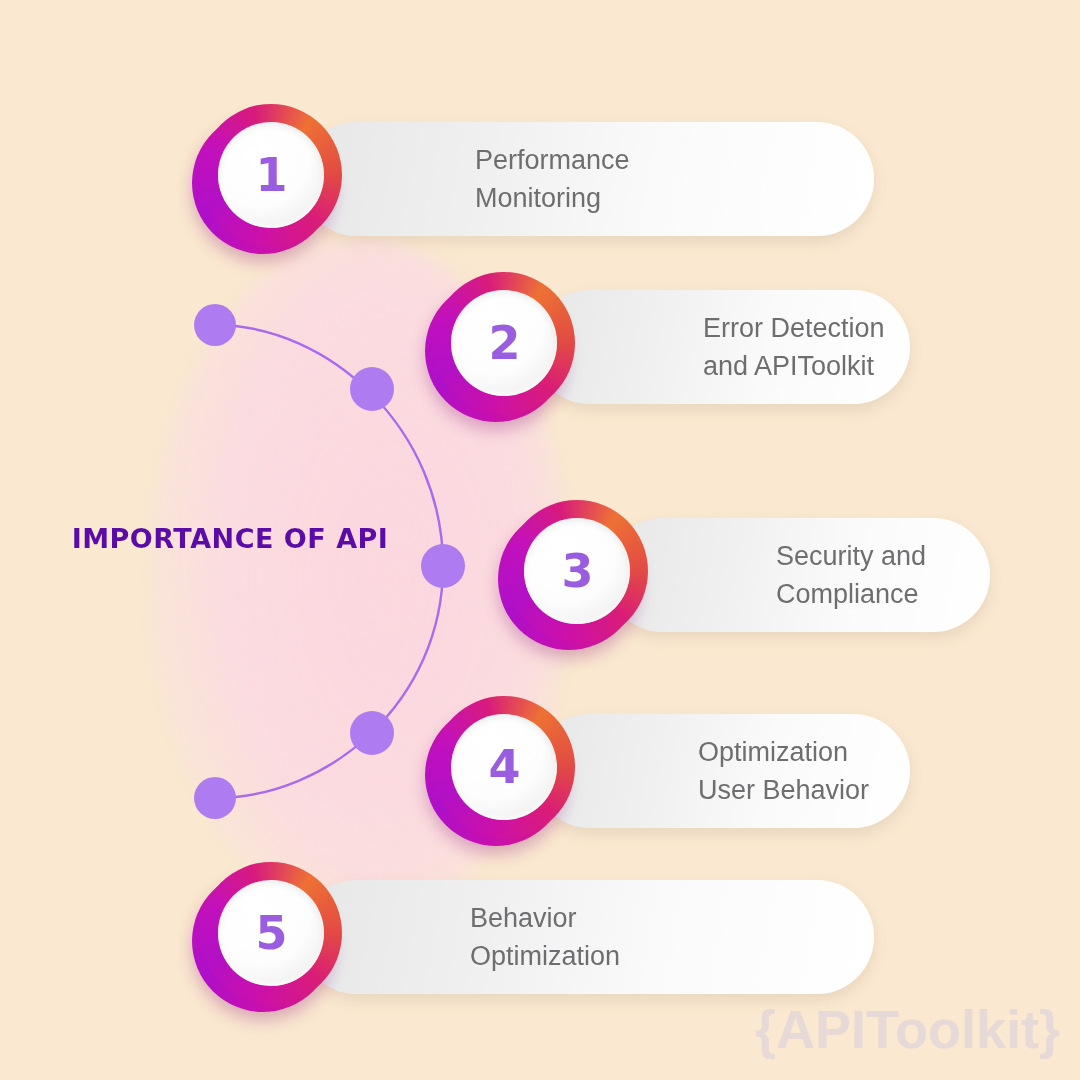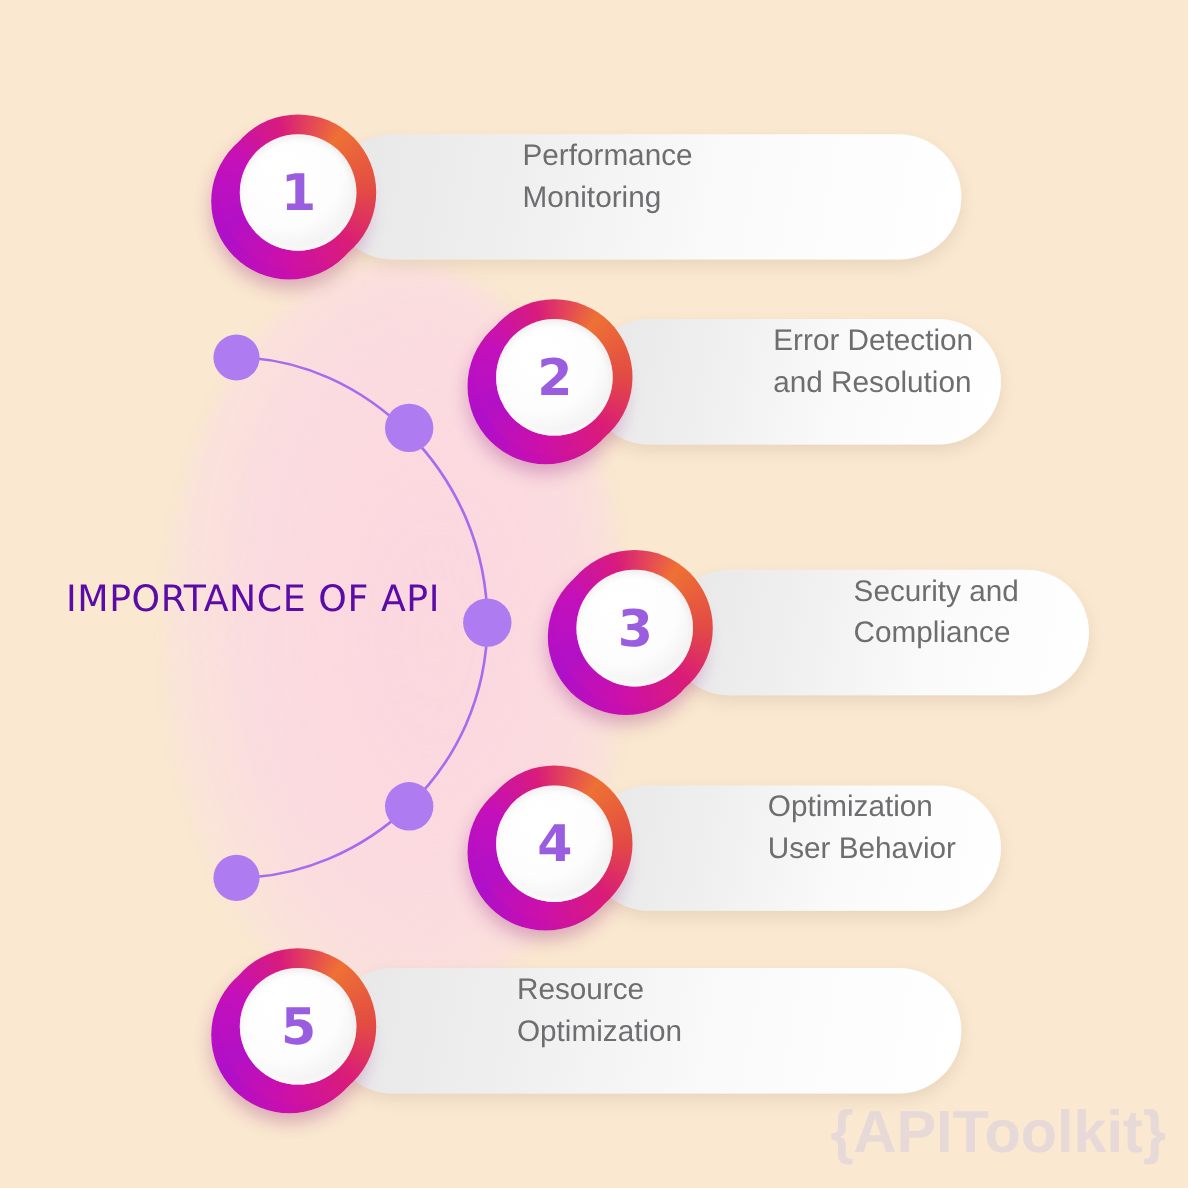--- a/index.html
+++ b/index.html
@@ -60,41 +60,42 @@
 
   
   .headline {
     position: absolute;
     left: 40px;
     top: 518px;
     width: 380px;
     text-align: center;
     color: #5B0CA8;
     font-family: "DejaVu Sans", sans-serif;
-    font-weight: normal;
-    font-size: 33px;
+    font-weight: bold;
+    font-size: 27px;
     line-height: 1.55;
     letter-spacing: 0.5px;
   }
   .headline .l2 { display: block; }
 
   
   .row {
     position: absolute;
     height: 150px;
   }
 
   .pill {
     position: absolute;
     top: 18px;
     height: 114px;
     border-radius: 57px;
     background: linear-gradient(100deg, #E7E7E8 0%, #EFEFF0 30%, #FAFAFA 62%, #FFFFFF 100%);
     box-shadow: 0 6px 14px rgba(150,120,100,0.16);
     display: flex;
+    align-items: center;
     box-sizing: border-box;
   }
   .pill-text {
     color: #6E6E70;
     font-family: "Liberation Sans", sans-serif;
     font-size: 27px;
     line-height: 1.42;
     font-weight: 400;
     white-space: pre-line;
   }
@@ -200,21 +201,21 @@
       <div class="ring-inner"></div>
       <div class="ring-core">
         <span class="ring-num" style="color: rgb(155, 93, 224);">1</span>
       </div>
     </div>
   </div>
 
   <div class="row" style="left:425px; top:272px; width:560px;">
     <div class="pill" style="left:108px; width:377px; padding-left:170px;">
       <div class="pill-text" style="color: rgb(110, 110, 112);">Error Detection
-and Resolution</div>
+and APIToolkit</div>
     </div>
     <div class="token">
       <div class="ring-outer"></div>
       <div class="ring-inner"></div>
       <div class="ring-core">
         <span class="ring-num" style="color: rgb(155, 93, 224);">2</span>
       </div>
     </div>
   </div>
 
@@ -241,21 +242,21 @@
       <div class="ring-outer"></div>
       <div class="ring-inner"></div>
       <div class="ring-core">
         <span class="ring-num" style="color: rgb(155, 93, 224);">4</span>
       </div>
     </div>
   </div>
 
   <div class="row" style="left:192px; top:862px; width:520px;">
     <div class="pill" style="left:108px; width:574px; padding-left:170px;">
-      <div class="pill-text" style="color: rgb(110, 110, 112);">Resource
+      <div class="pill-text" style="color: rgb(110, 110, 112);">Behavior
 Optimization</div>
     </div>
     <div class="token">
       <div class="ring-outer"></div>
       <div class="ring-inner"></div>
       <div class="ring-core">
         <span class="ring-num" style="color: rgb(155, 93, 224);">5</span>
       </div>
     </div>
   </div>

